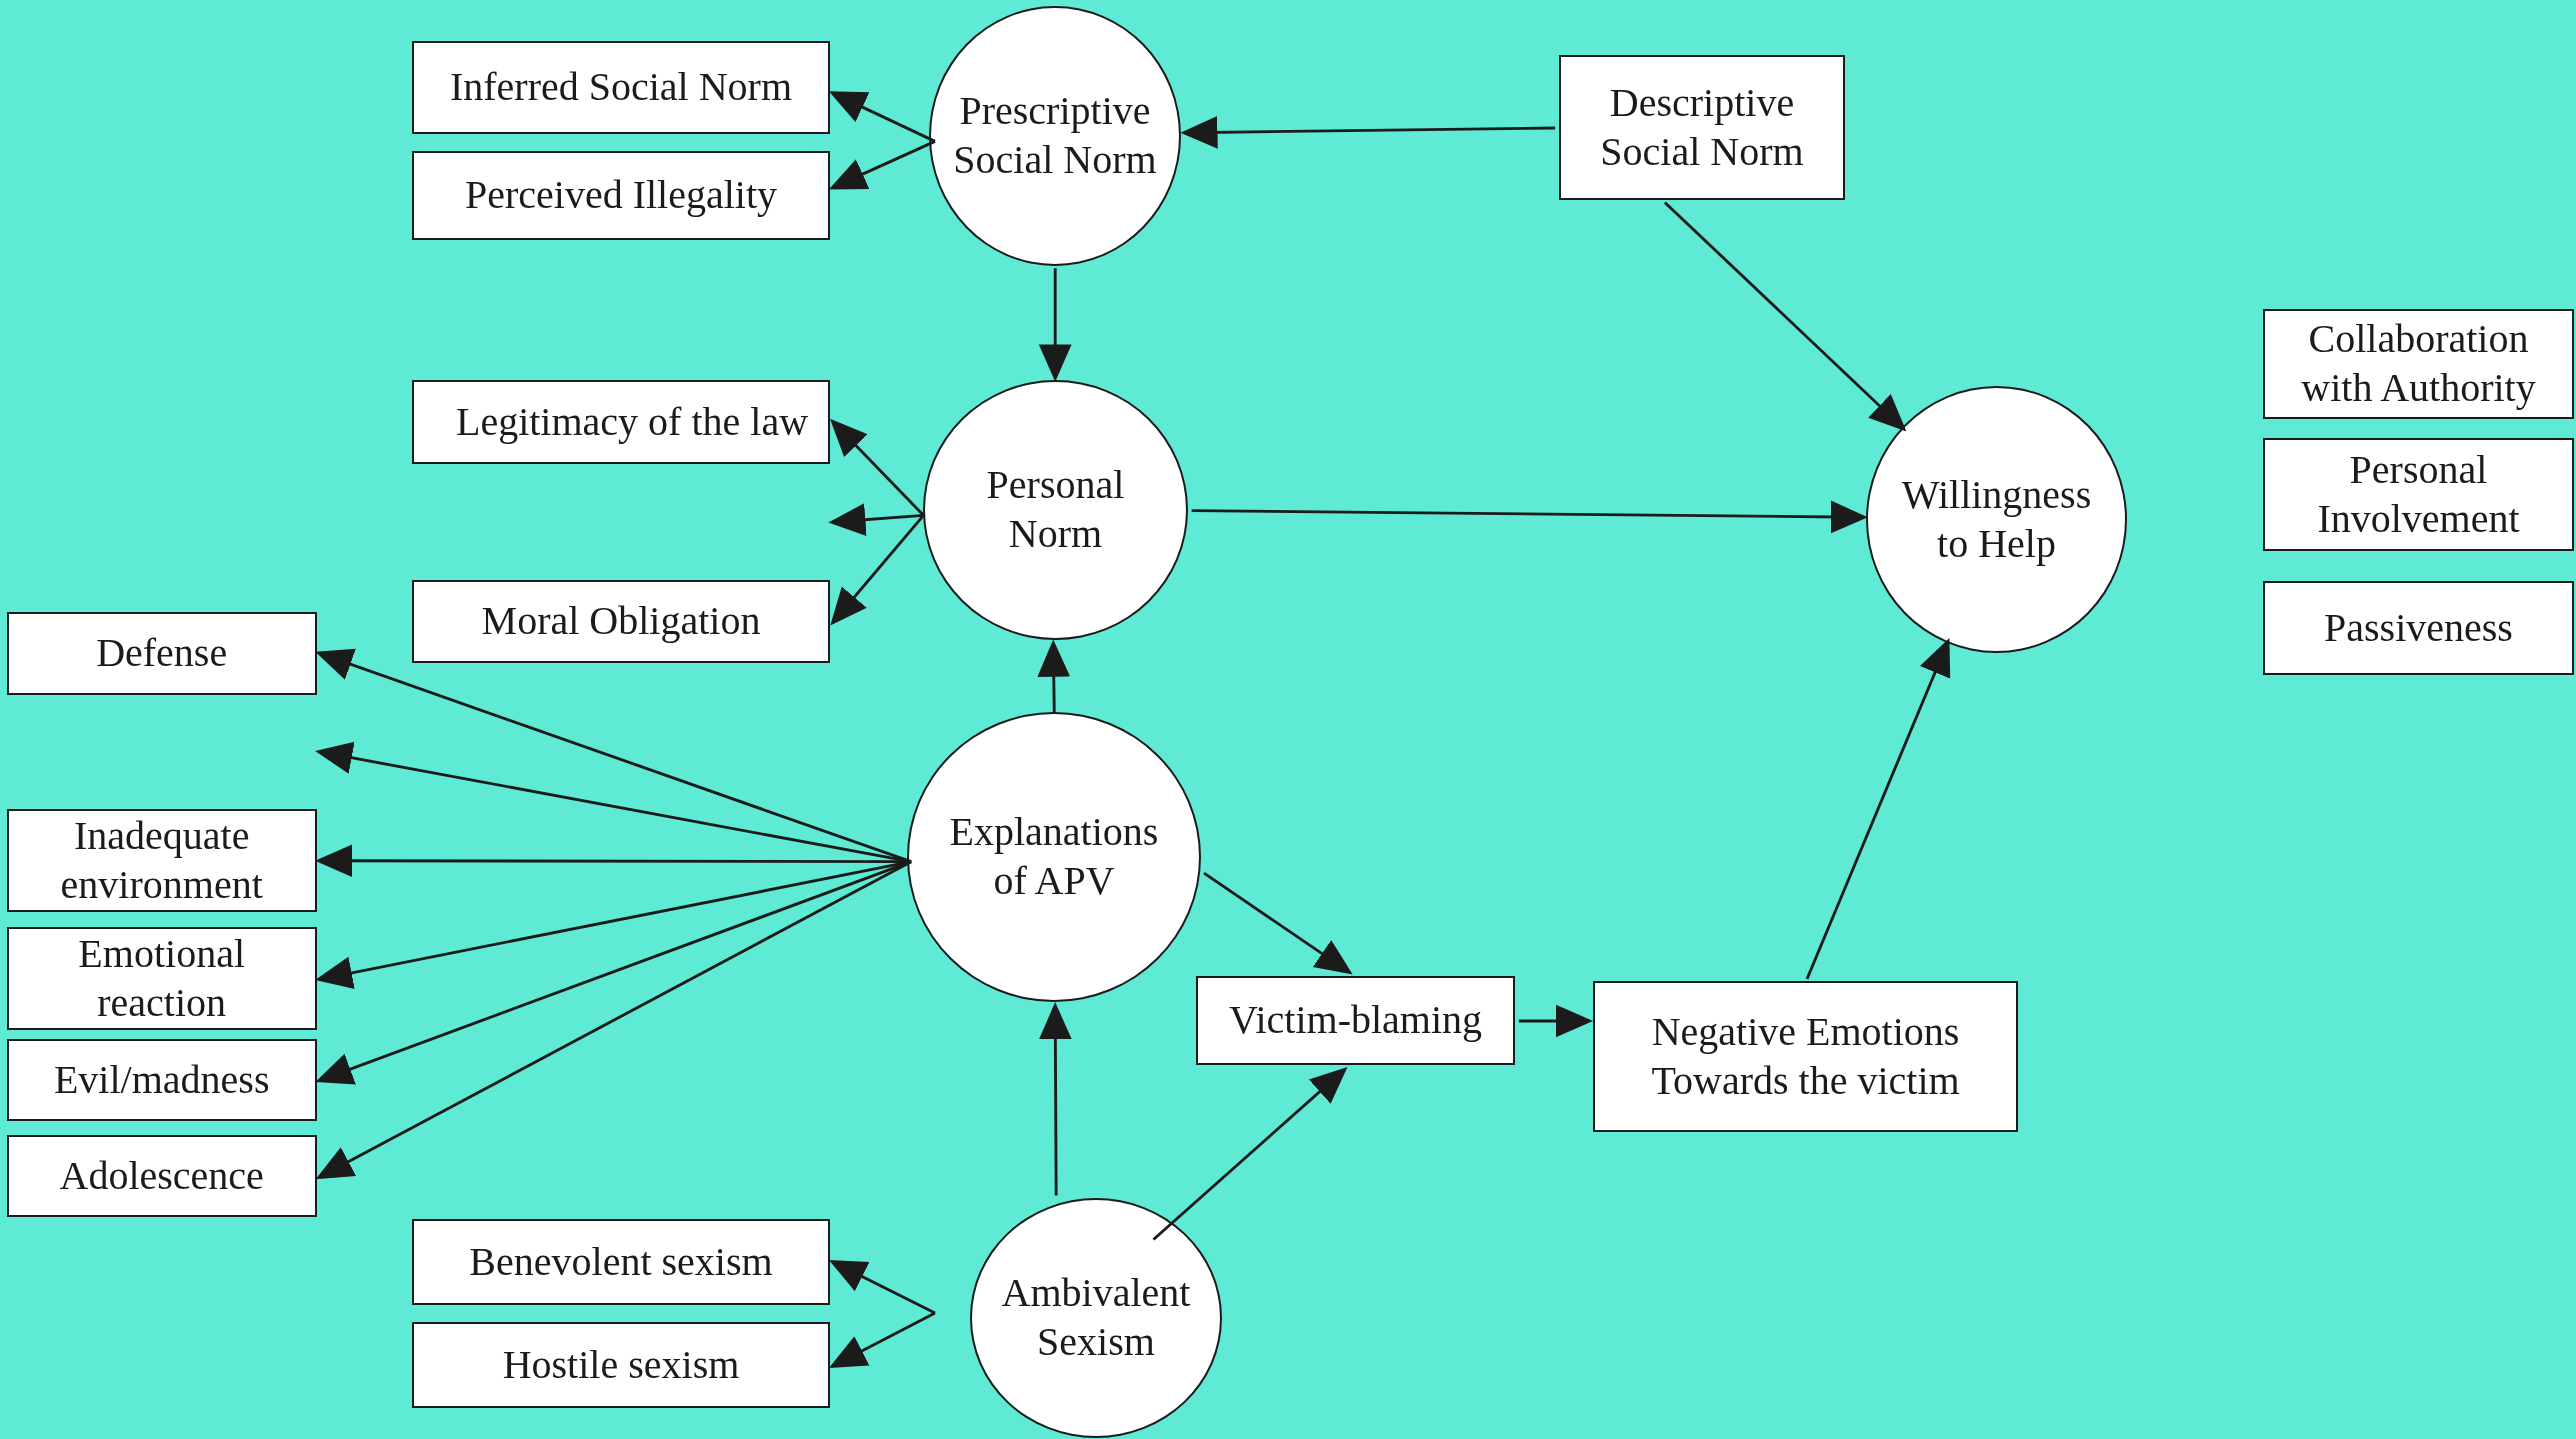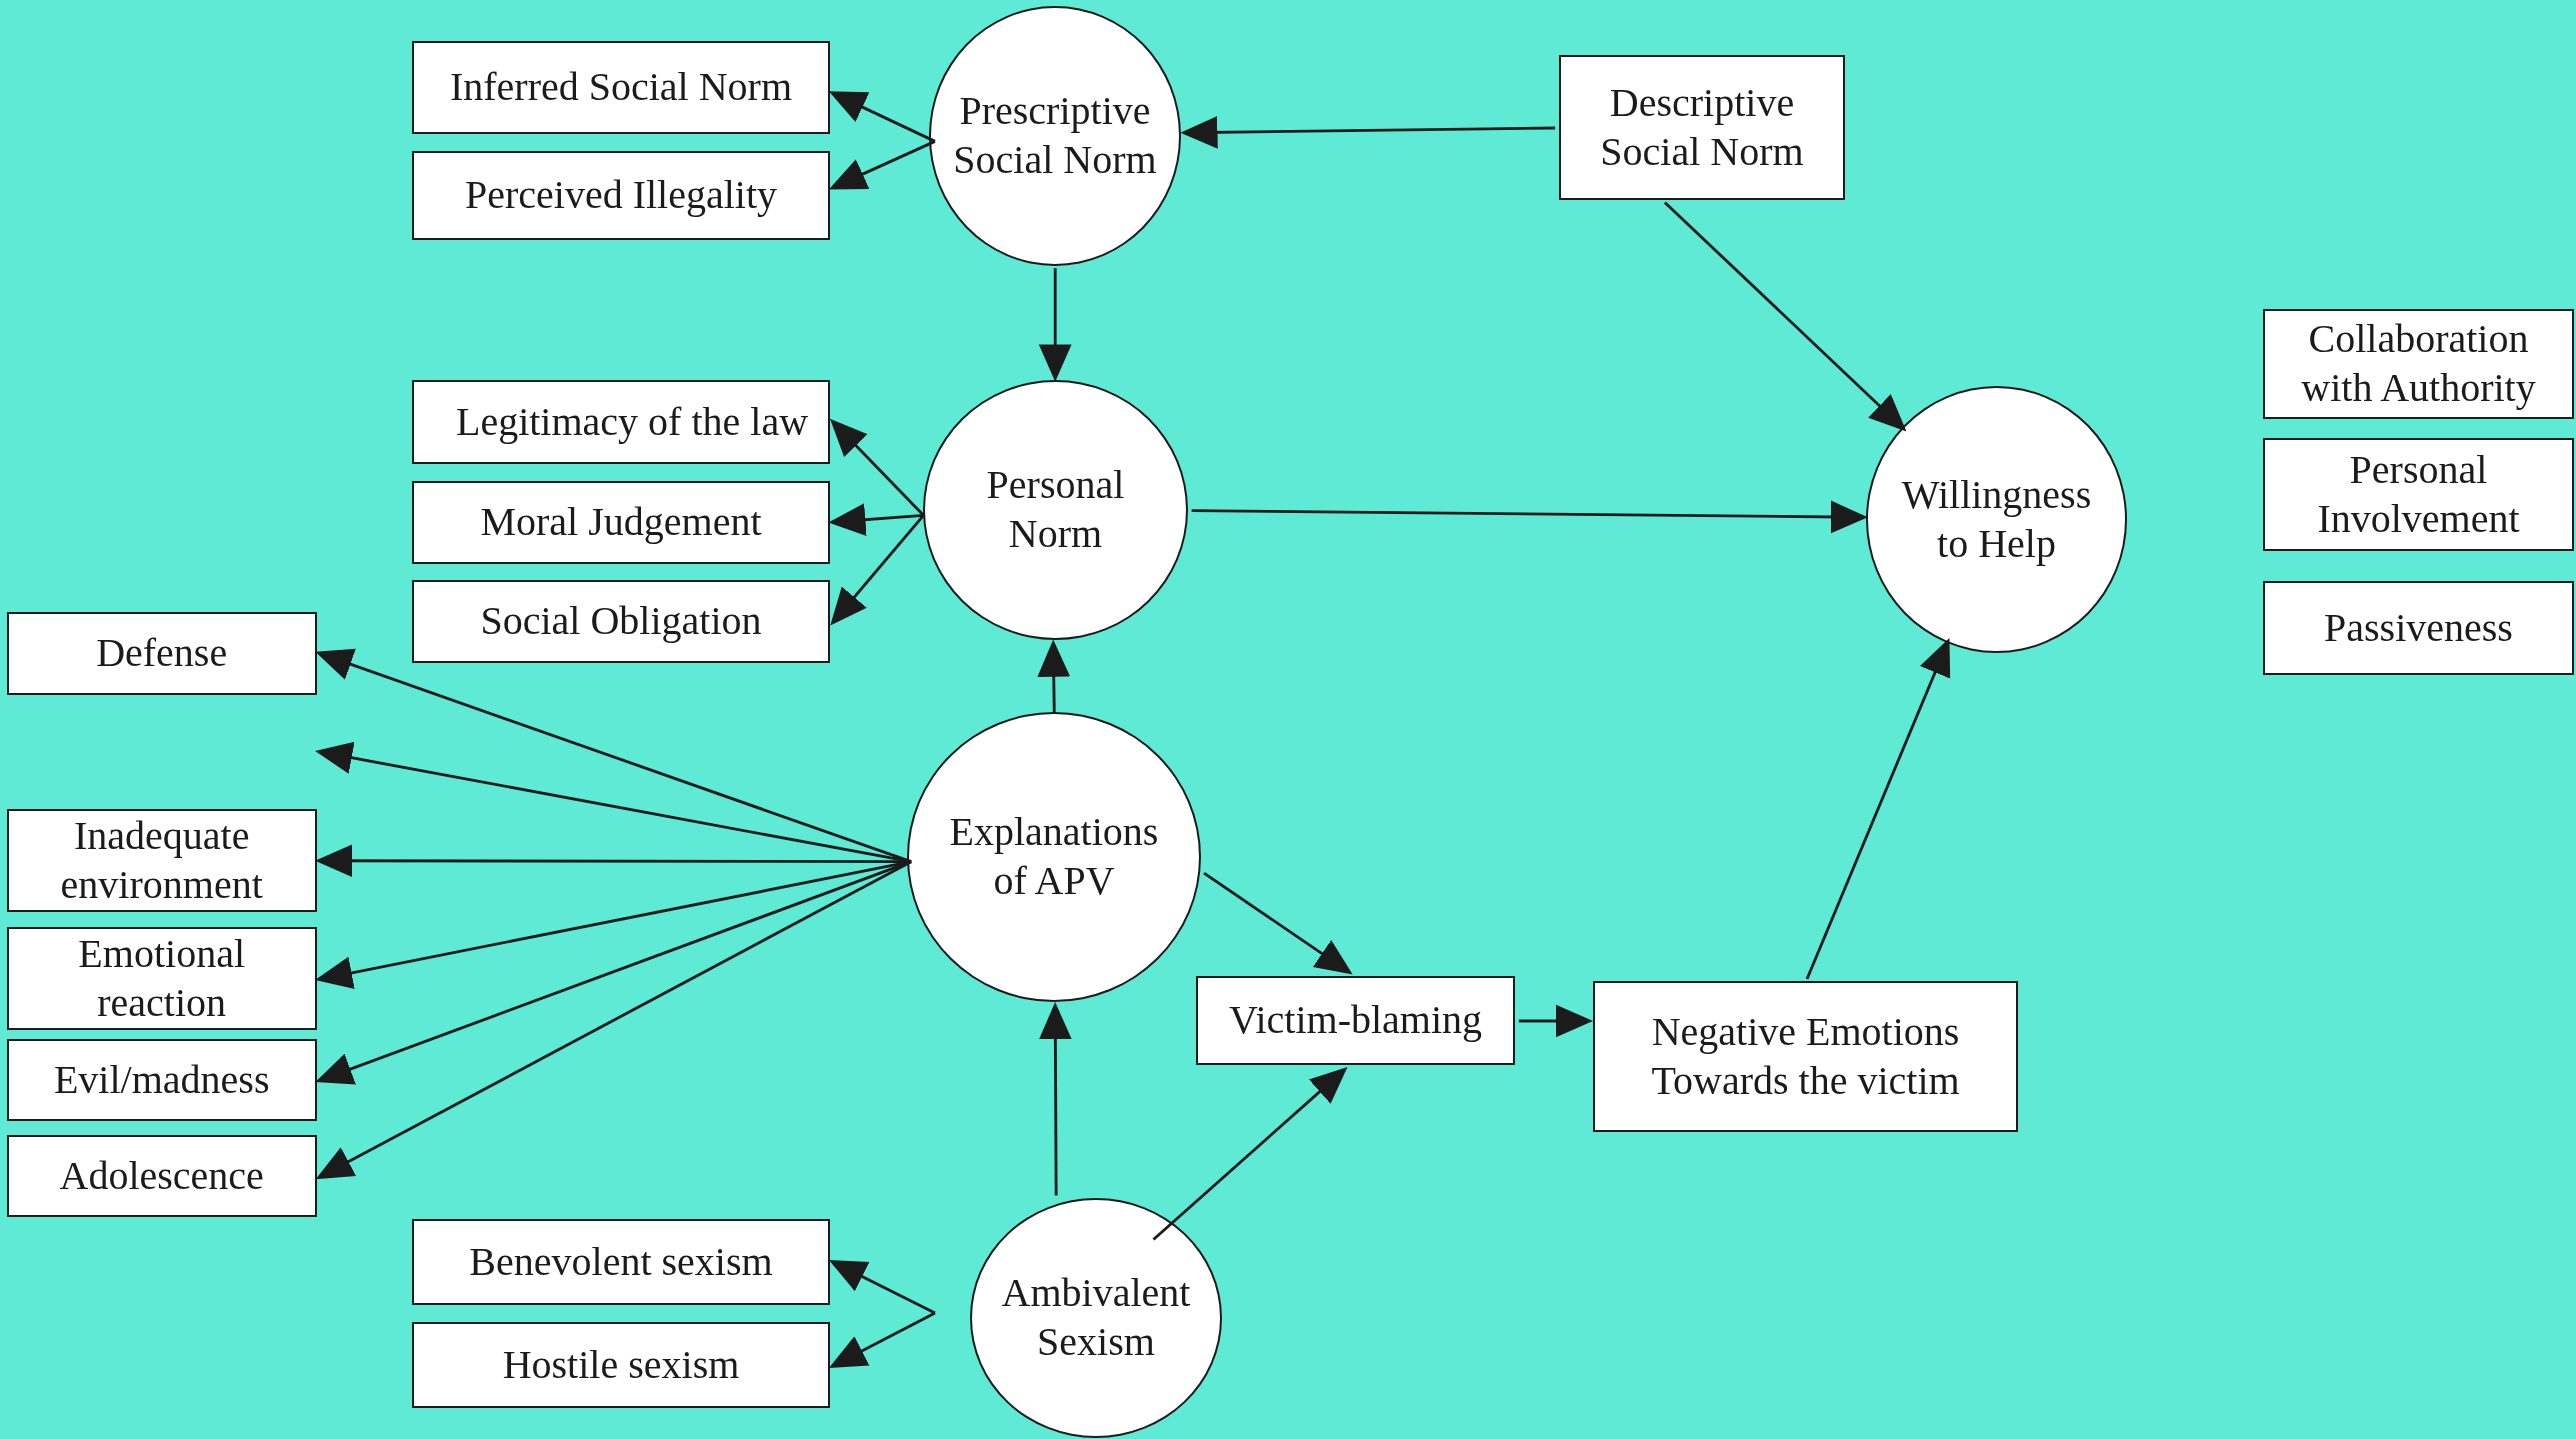--- a/index.html
+++ b/index.html
@@ -68,23 +68,22 @@
 
   <div class="node" style="left:412px; top:41px; width:418px; height:93px;">Inferred Social Norm</div>
 
   <div class="node" style="left:412px; top:151px; width:418px; height:89px;">Perceived Illegality</div>
 
   <div class="node" style="left:1559px; top:55px; width:286px; height:145px;">Descriptive
 Social Norm</div>
 
   <div class="node" style="left:412px; top:380px; width:418px; height:84px;padding-left:22px;">Legitimacy of the law</div>
 
-  <div class="node" style="left:412px; top:481px; width:418px; height:83px;">Moral Judgement</div>
 
-  <div class="node" style="left:412px; top:580px; width:418px; height:83px;">Social Obligation</div>
+  <div class="node" style="left:412px; top:580px; width:418px; height:83px;">Moral Obligation</div>
 
   <div class="node" style="left:6.7px; top:612px; width:310px; height:83px;">Defense</div>
 
 
   <div class="node" style="left:6.7px; top:809px; width:310px; height:103px;">Inadequate
 environment</div>
 
   <div class="node" style="left:6.7px; top:927px; width:310px; height:103px;">Emotional
 reaction</div>
 

